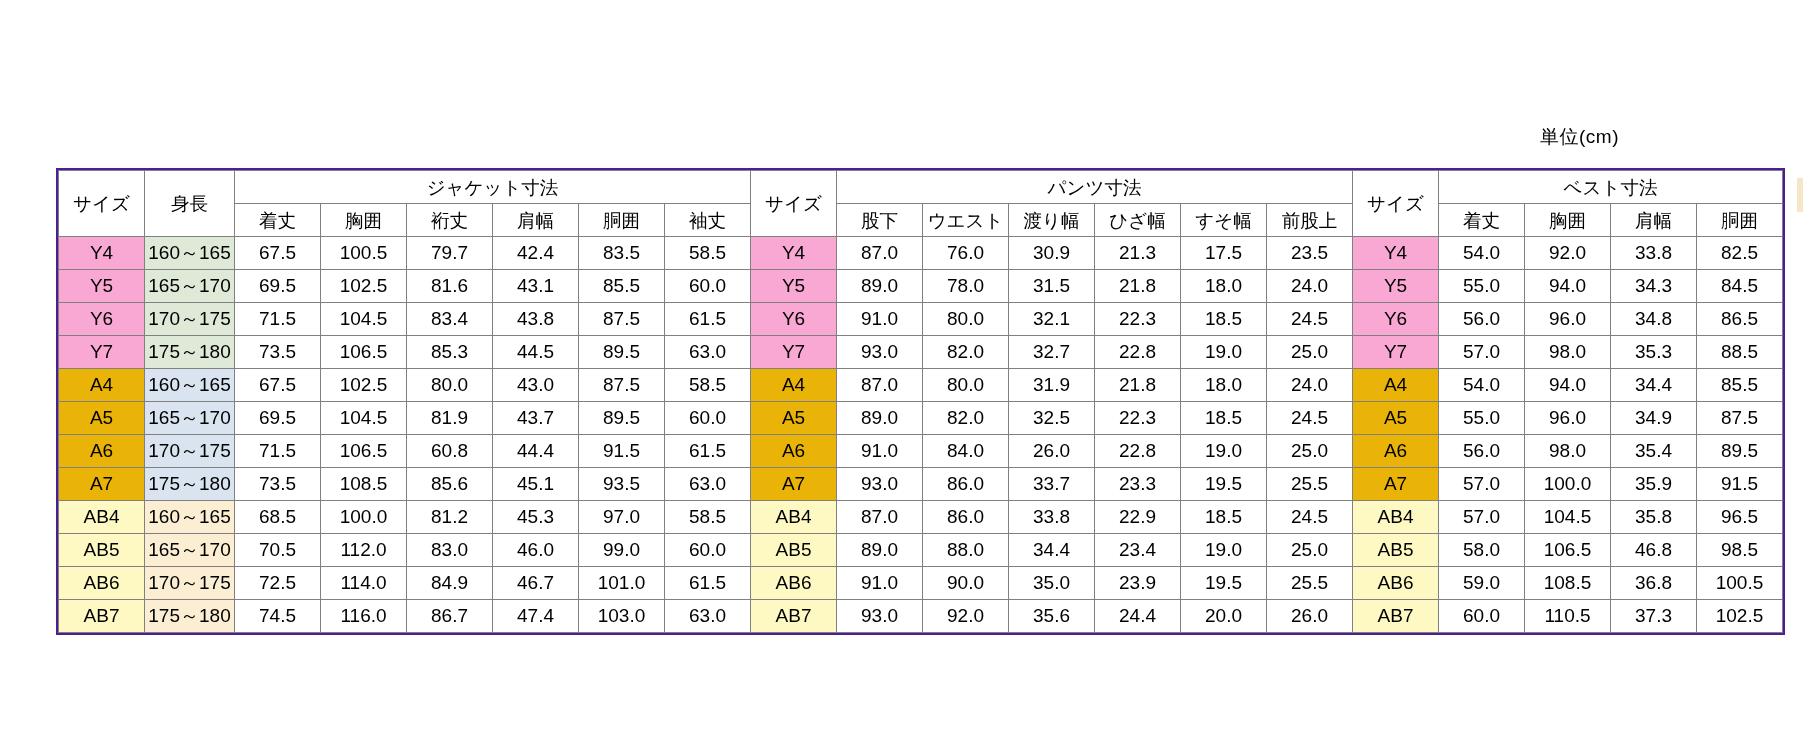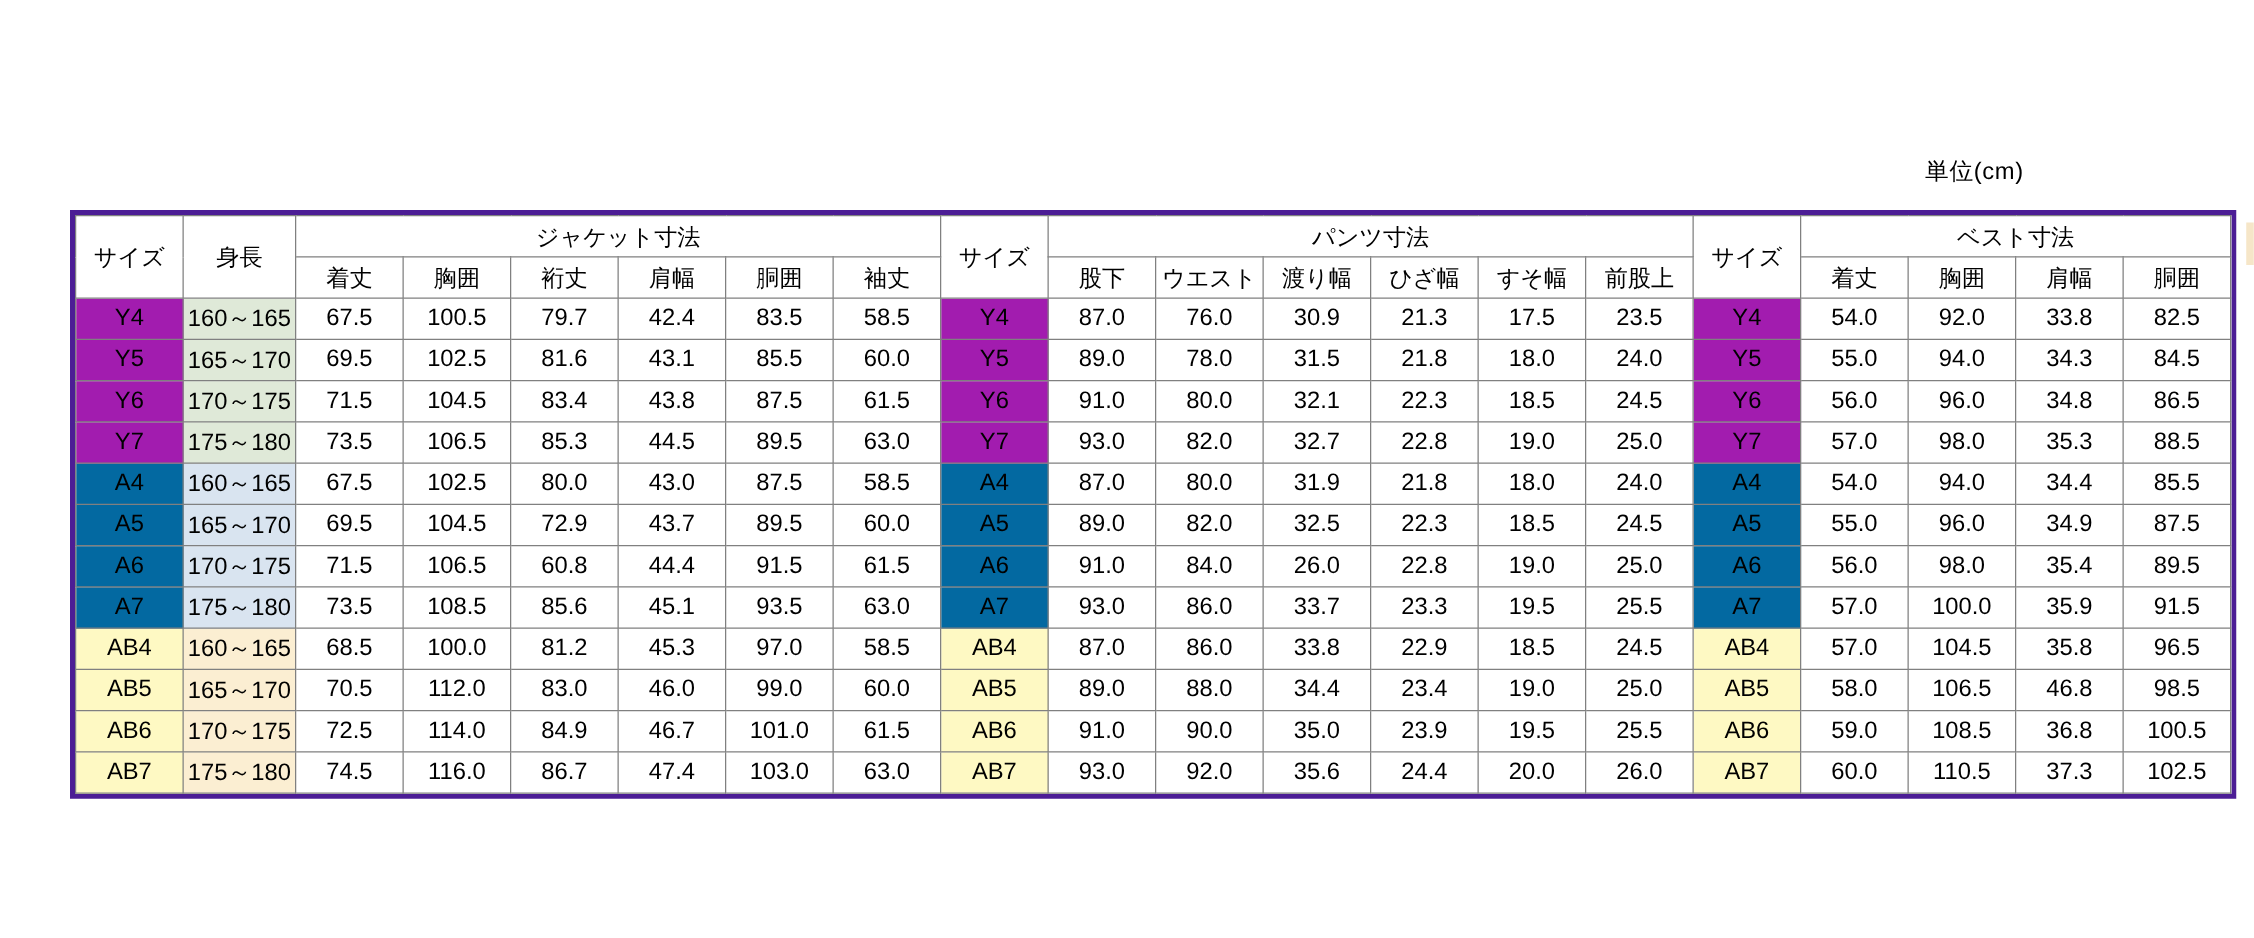--- a/index.html
+++ b/index.html
@@ -49,35 +49,35 @@
     vertical-align: middle;
     height: 33px;
     padding: 0 2px;
     box-sizing: border-box;
     white-space: nowrap;
   }
   table.size-table thead th {
     font-size: 18.5px;
   }
   .outer-border {
-    border: 4px solid #4c1d95;
+    border: 2px solid #4c1d95;
     display: inline-block;
   }
   
   .c-size   { width: 86px; }
   .c-height { width: 90px; }
   .c-num    { width: 86px; }
   .c-num-w  { width: 86px; }
 
   
   .grp-head { font-size: 18.5px; }
 
   
-  .row-y  td.sizecell { background: #a21caf; }
-  .row-a  td.sizecell { background: #0369a1; }
+  .row-y  td.sizecell { background: #f9a8d4; }
+  .row-a  td.sizecell { background: #eab308; }
   .row-ab td.sizecell { background: #fef9c3; }
   .row-y  td.heightcell { background: #dfe9d8; }
   .row-a  td.heightcell { background: #d9e4f0; }
   .row-ab td.heightcell { background: #fbeed2; }
 
   td.valcell { background: #ffffff; }
   th.hdr { background: #ffffff; }
 
   .edge-marker {
     position: absolute;
@@ -238,21 +238,21 @@
               <td class="c-num valcell">54.0</td>
               <td class="c-num valcell">94.0</td>
               <td class="c-num valcell">34.4</td>
               <td class="c-num valcell">85.5</td>
             </tr>
             <tr class="row-a">
               <td class="c-size sizecell">A5</td>
               <td class="c-height heightcell">165～170</td>
               <td class="c-num valcell">69.5</td>
               <td class="c-num valcell">104.5</td>
-              <td class="c-num valcell">72.9</td>
+              <td class="c-num valcell">81.9</td>
               <td class="c-num valcell">43.7</td>
               <td class="c-num valcell">89.5</td>
               <td class="c-num valcell">60.0</td>
               <td class="c-size sizecell">A5</td>
               <td class="c-num valcell">89.0</td>
               <td class="c-num-w valcell">82.0</td>
               <td class="c-num valcell">32.5</td>
               <td class="c-num valcell">22.3</td>
               <td class="c-num valcell">18.5</td>
               <td class="c-num valcell">24.5</td>

